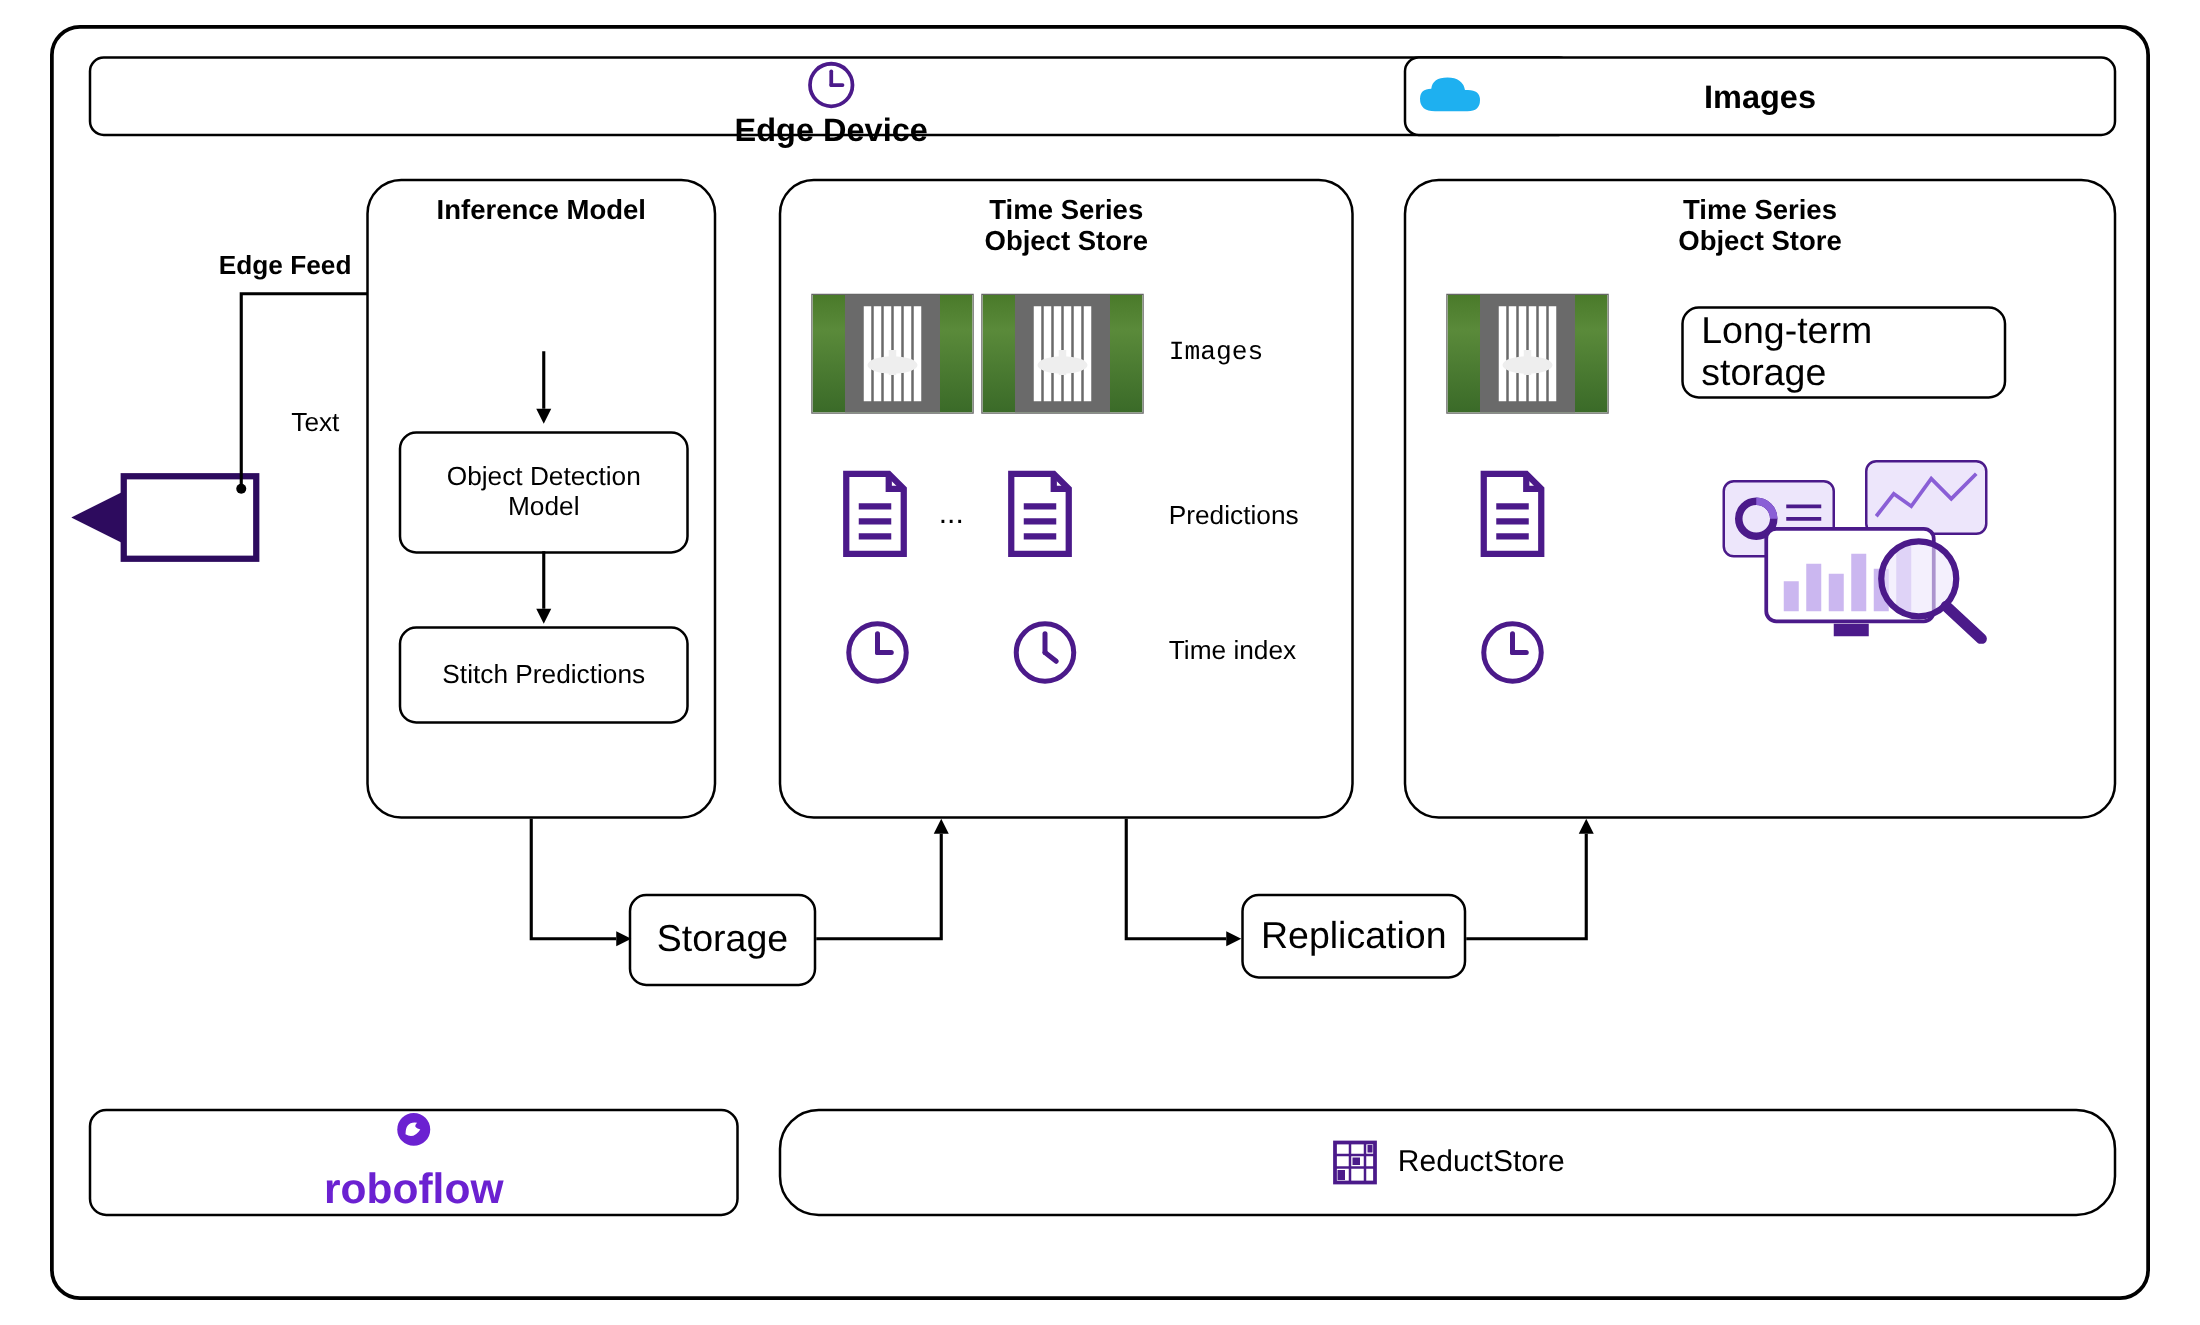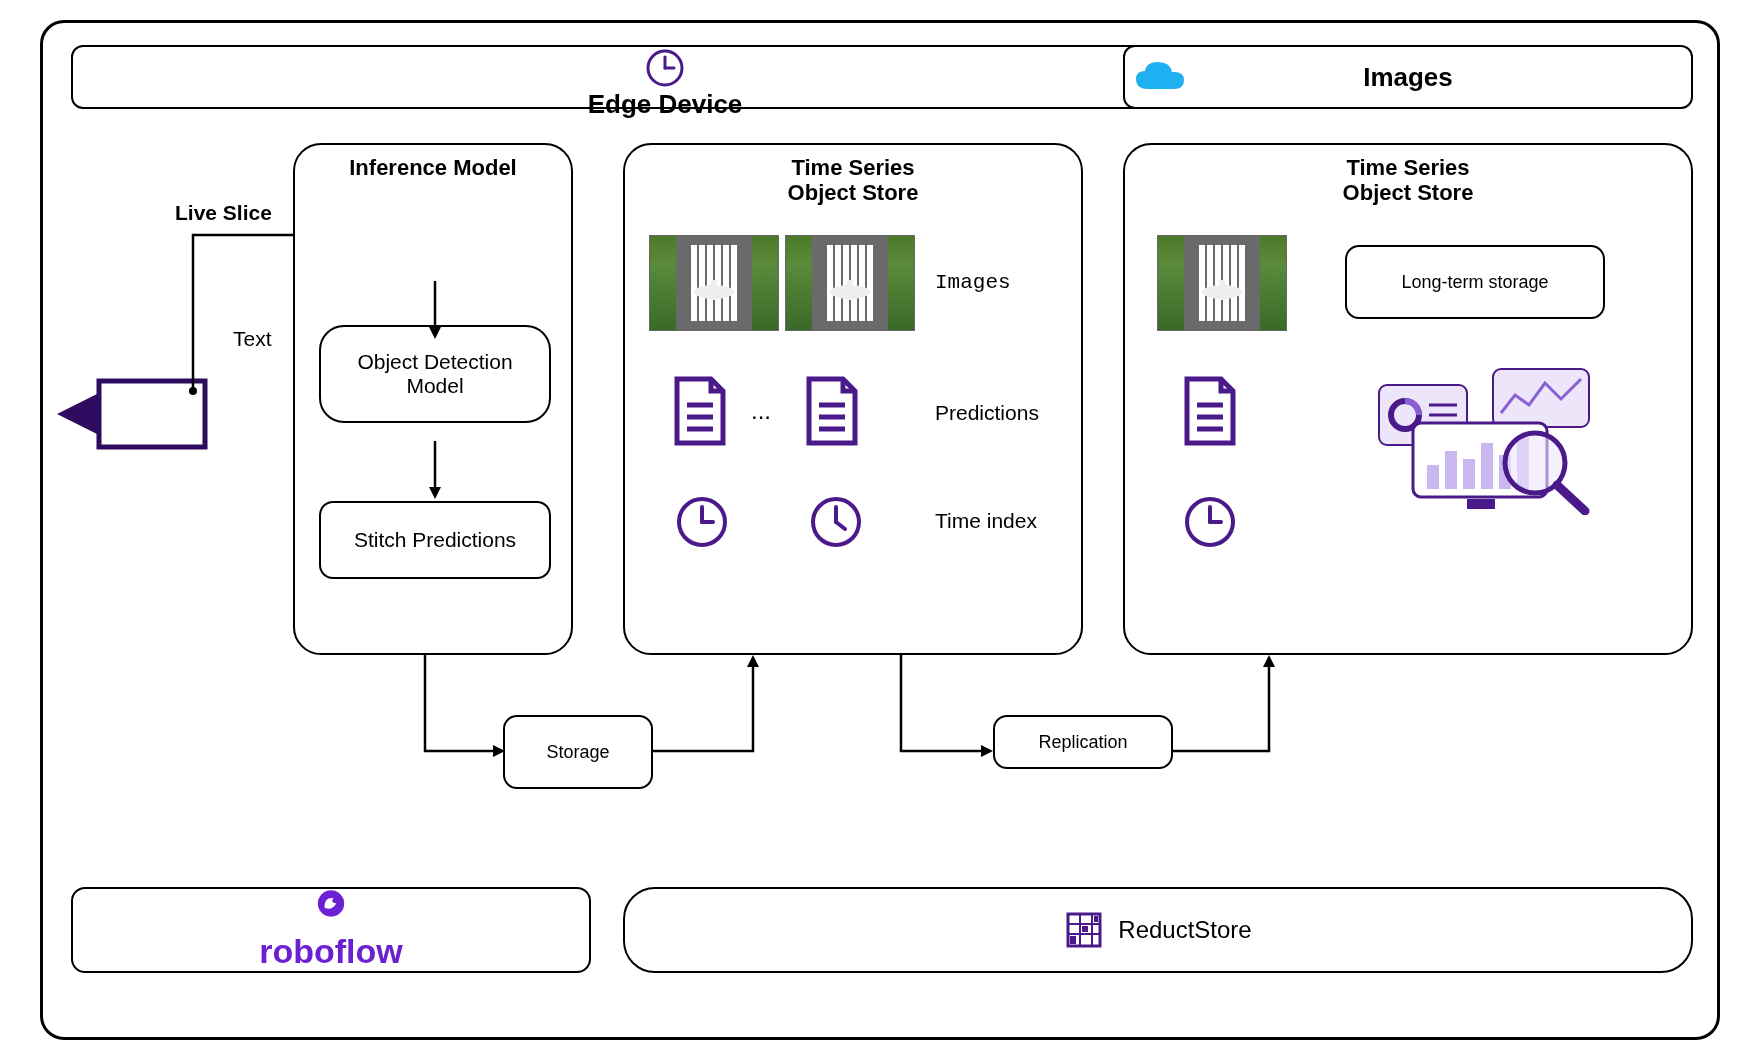--- a/index.html
+++ b/index.html
@@ -73,21 +73,21 @@
     padding: 0 10px;
   }
   .step-box.tall { height: 98px; }
   .small-box {
     position: absolute;
     border: 2px solid #000;
     border-radius: 14px;
     display: flex;
     align-items: center;
     justify-content: center;
-    font-size: 18px;
+    font-size: 30px;
     padding: 0 14px;
   }
   .footer-box {
     position: absolute;
     top: 864px;
     height: 86px;
     border: 2px solid #000;
     border-radius: 14px;
     display: flex;
     align-items: center;
@@ -163,37 +163,37 @@
       </svg>
     </div>
     <div class="header-title">Images</div>
     <div style="width:70px"></div>
   </div>
 
   <svg style="position:absolute; left:14px; top:336px;" width="160" height="110" viewBox="0 0 160 110">
     <rect x="42" y="22" width="106" height="66" fill="none" stroke="#2d0b5e" stroke-width="5"></rect>
     <polygon points="0,55 42,34 42,76" fill="#2d0b5e"></polygon>
   </svg>
-  <span class="label bold" style="left:132px; top:178px;">Live Slice</span>
+  <span class="label bold" style="left:132px; top:178px;">Edge Feed</span>
   <span class="label" style="left:190px; top:304px;">Text</span>
 
   <svg class="arrow" style="left:130px; top:204px;" width="160" height="170">
     <path d="M20 164 L20 8 L138 8" fill="none" stroke="#000" stroke-width="2.5"></path>
     <polygon points="138,2 150,8 138,14" fill="#000"></polygon>
     <circle cx="20" cy="164" r="4" fill="#000"></circle>
   </svg>
 
   <div class="box group-box inference-box">
     <div class="group-title">Inference Model</div>
 
     <svg class="arrow" style="left:128px; top:136px;" width="24" height="60">
       <line x1="12" y1="0" x2="12" y2="46" stroke="#000" stroke-width="2.5"></line>
       <polygon points="6,46 12,58 18,46" fill="#000"></polygon>
     </svg>
-    <div class="step-box tall" style="top:180px;border-radius:25px;">
+    <div class="step-box tall" style="top:200px;">
       <span>Object Detection Model</span>
     </div>
     <svg class="arrow" style="left:128px; top:296px;" width="24" height="60">
       <line x1="12" y1="0" x2="12" y2="46" stroke="#000" stroke-width="2.5"></line>
       <polygon points="6,46 12,58 18,46" fill="#000"></polygon>
     </svg>
     <div class="step-box" style="top:356px;">
       <span>Stitch Predictions</span>
     </div>
   </div>
@@ -309,21 +309,21 @@
   </div>
   <svg class="arrow" style="left:374px; top:632px;" width="100" height="110">
     <path d="M8 0 L8 96 L76 96" fill="none" stroke="#000" stroke-width="2.5"></path>
     <polygon points="76,90 88,96 76,102" fill="#000"></polygon>
   </svg>
   <svg class="arrow" style="left:610px; top:620px;" width="120" height="120">
     <path d="M0 108 L100 108 L100 24" fill="none" stroke="#000" stroke-width="2.5"></path>
     <polygon points="94,24 100,12 106,24" fill="#000"></polygon>
   </svg>
 
-  <div class="small-box" style="left:950px; top:692px; width:180px; height:54px;">
+  <div class="small-box" style="left:950px; top:692px; width:180px; height:68px;">
     <span>Replication</span>
   </div>
   <svg class="arrow" style="left:850px; top:632px;" width="110" height="110">
     <path d="M8 0 L8 96 L88 96" fill="none" stroke="#000" stroke-width="2.5"></path>
     <polygon points="88,90 100,96 88,102" fill="#000"></polygon>
   </svg>
   <svg class="arrow" style="left:1130px; top:620px;" width="120" height="120">
     <path d="M0 108 L96 108 L96 24" fill="none" stroke="#000" stroke-width="2.5"></path>
     <polygon points="90,24 96,12 102,24" fill="#000"></polygon>
   </svg>

